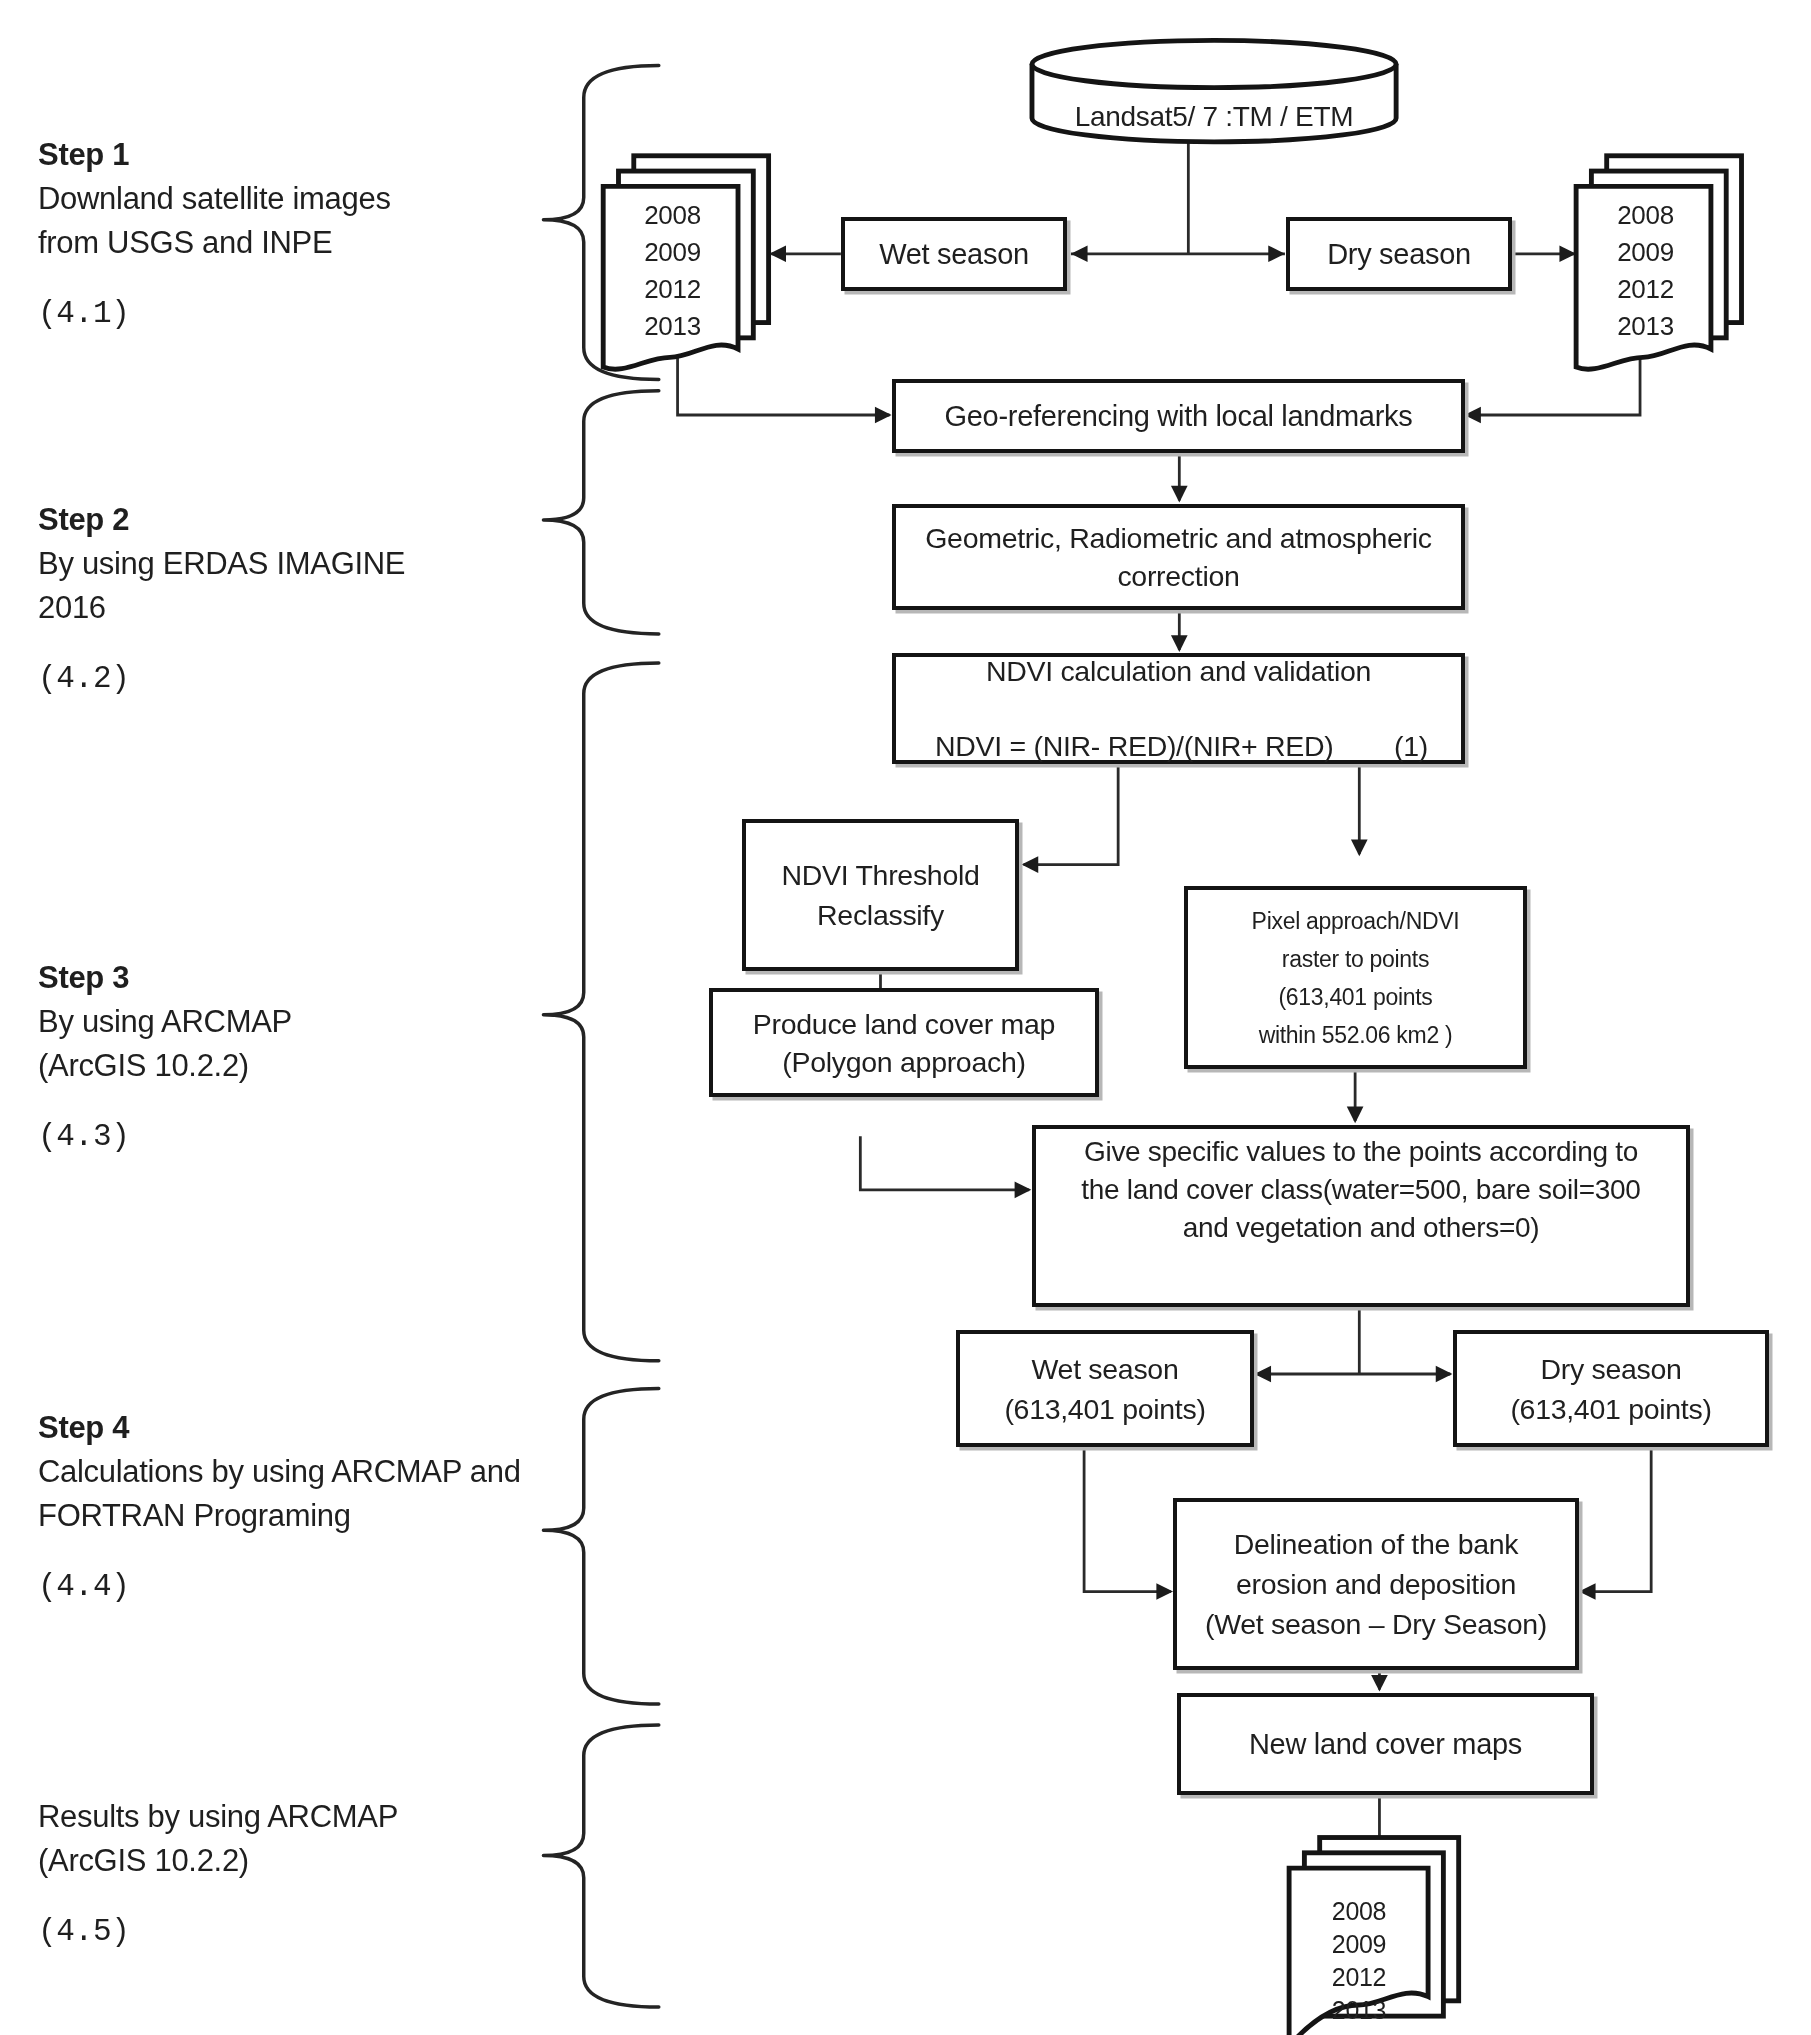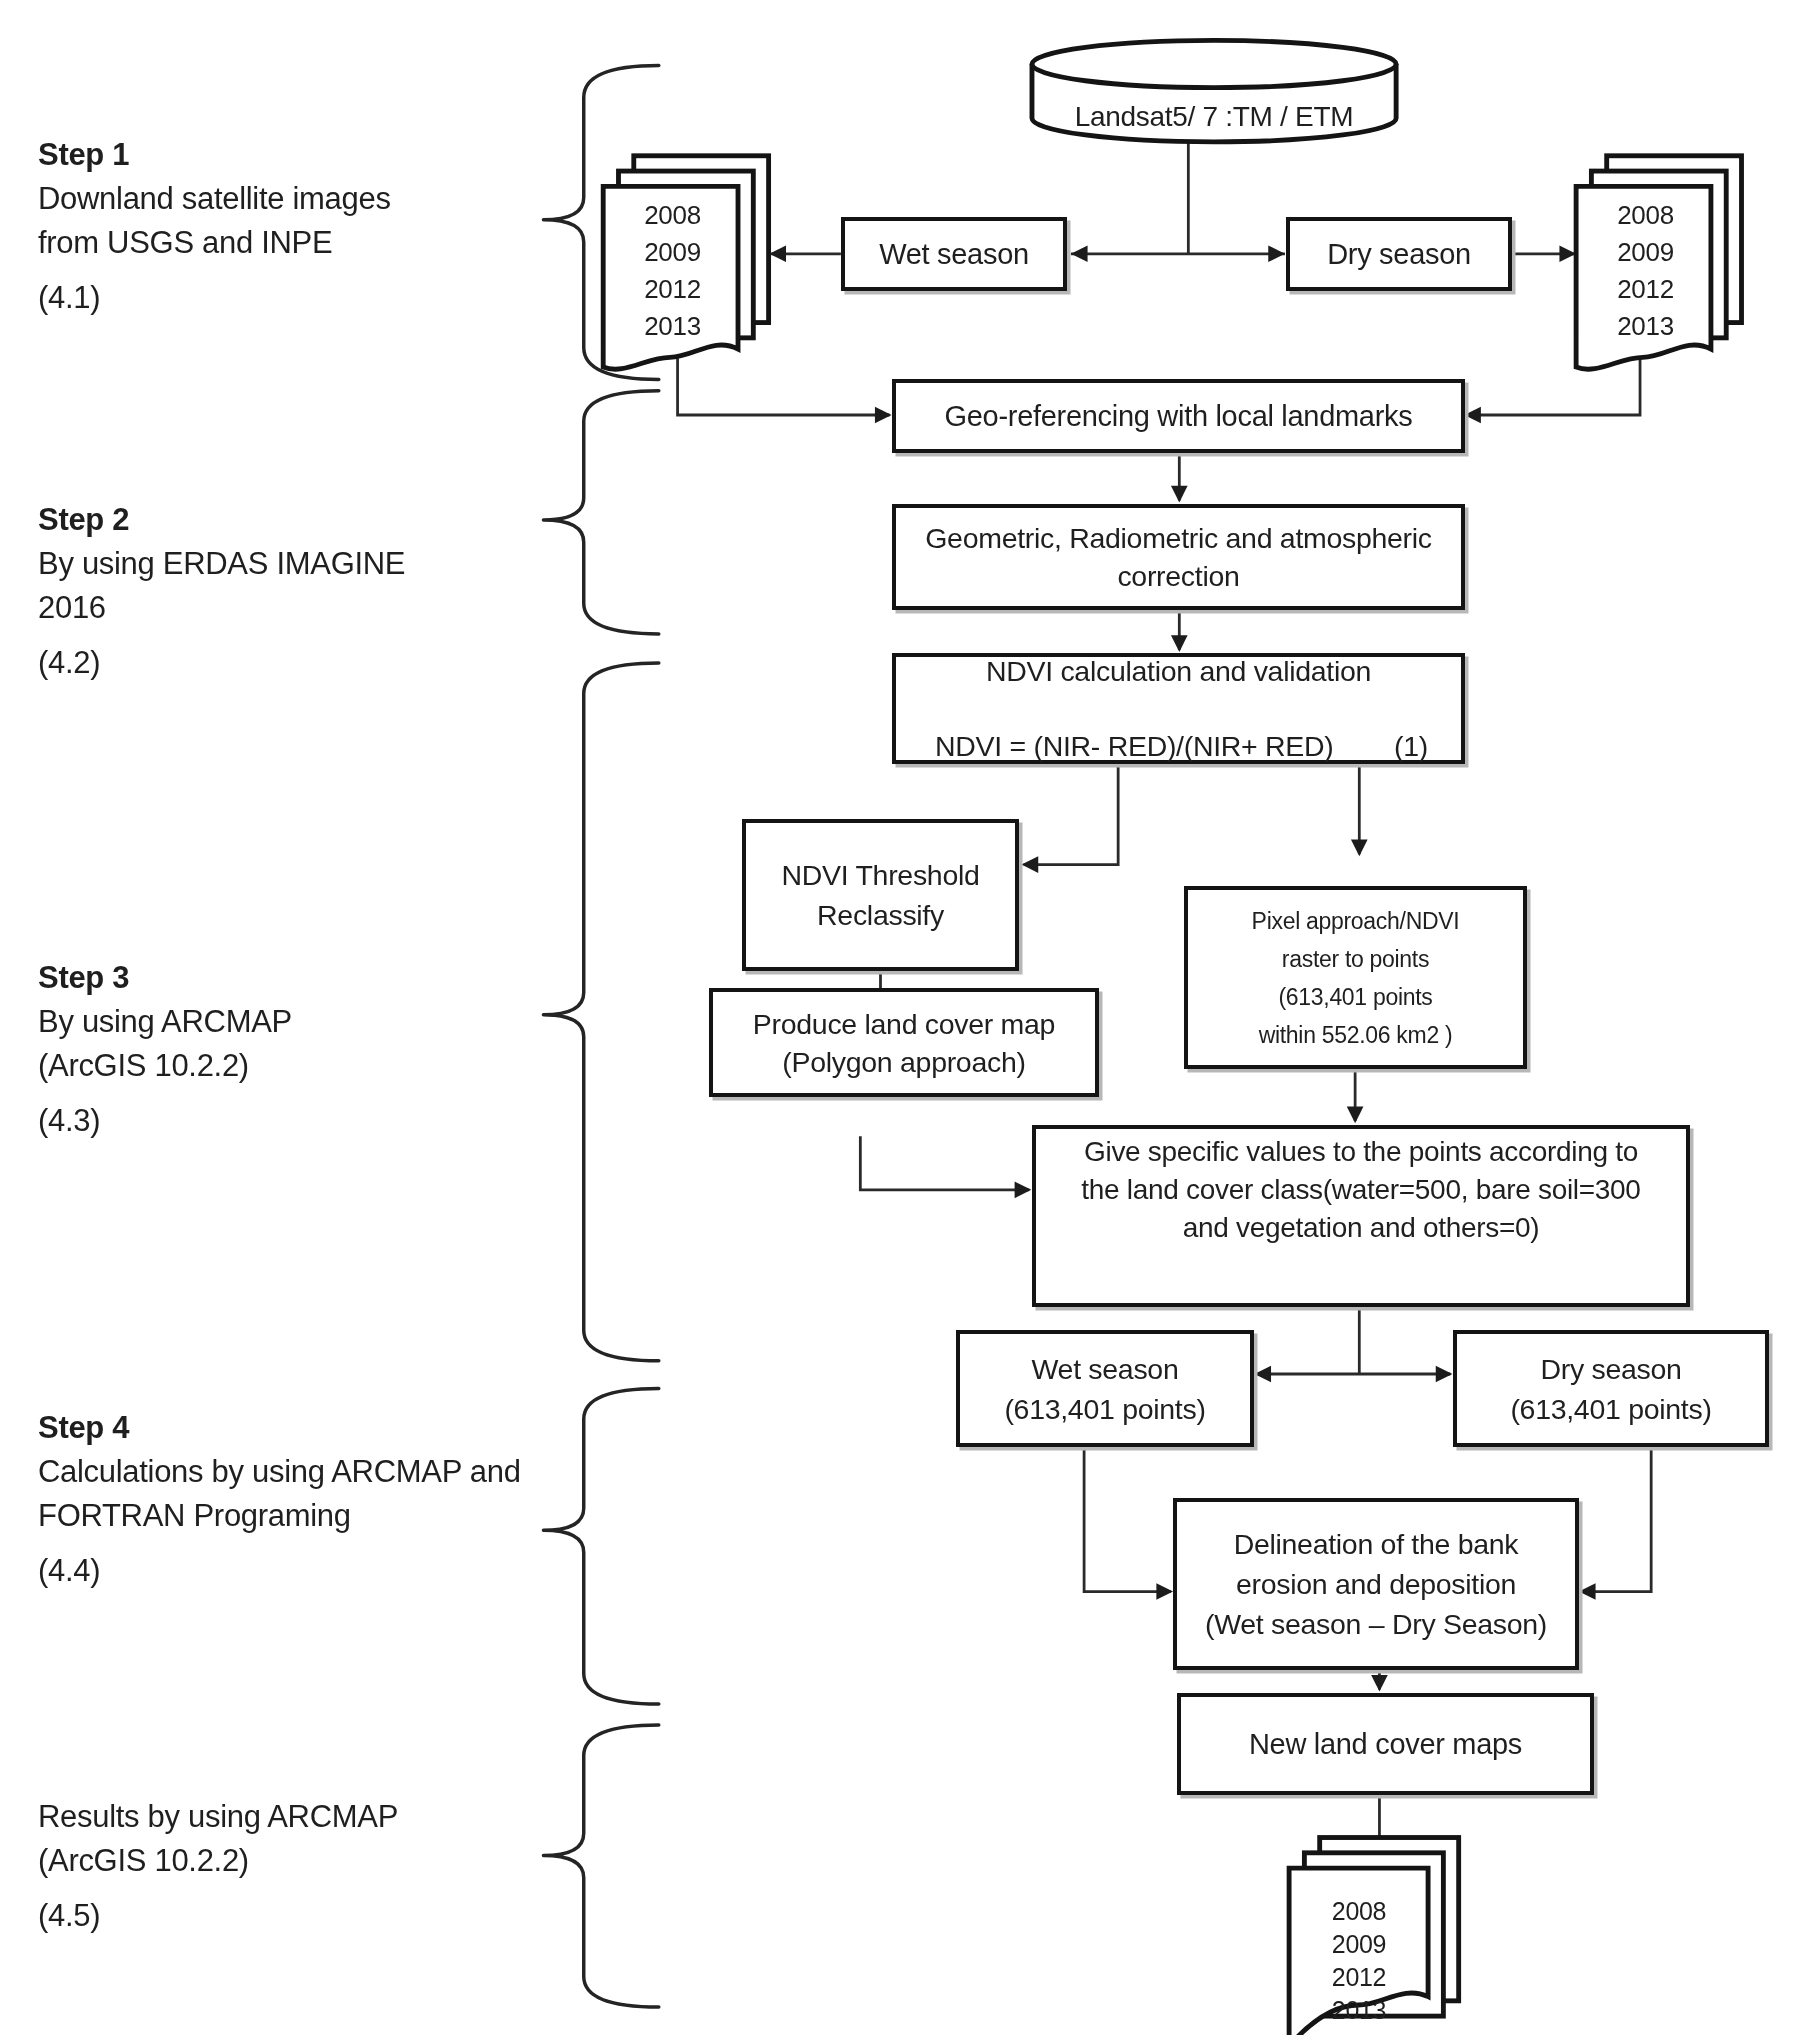--- a/index.html
+++ b/index.html
@@ -18,21 +18,21 @@
     box-shadow:3.5px 3.5px 0 #b7b7b7;
     display:flex;flex-direction:column;align-items:center;justify-content:center;
     font-size:28.5px;line-height:38px;letter-spacing:-0.3px;
   }
   .lbl{position:absolute;z-index:3;text-align:center;letter-spacing:-0.3px;}
   .step{
     position:absolute;left:38px;width:514px;z-index:3;
     text-align:left;font-size:31px;line-height:44px;letter-spacing:-0.3px;
   }
   .step-name{font-weight:bold;}
-  .step-ref{margin-top:11px;}
+  .step-ref{margin-top:27px;font-family:Liberation Mono, monospace;}
   .years{font-size:26px;line-height:37px;z-index:3;}
   .years-sm{font-size:25px;line-height:33px;z-index:3;}
   .cyl-label{font-size:28px;}
   .ndvi-line2{
     width:100%;display:flex;justify-content:space-between;
     padding:0 33px 0 39px;box-sizing:border-box;margin-top:37px;
   }
   .give-box{justify-content:flex-start;padding-top:4px;font-size:28px;}
   .pixel-box{font-size:23px;line-height:38px;margin-top:28px;}
 </style>

